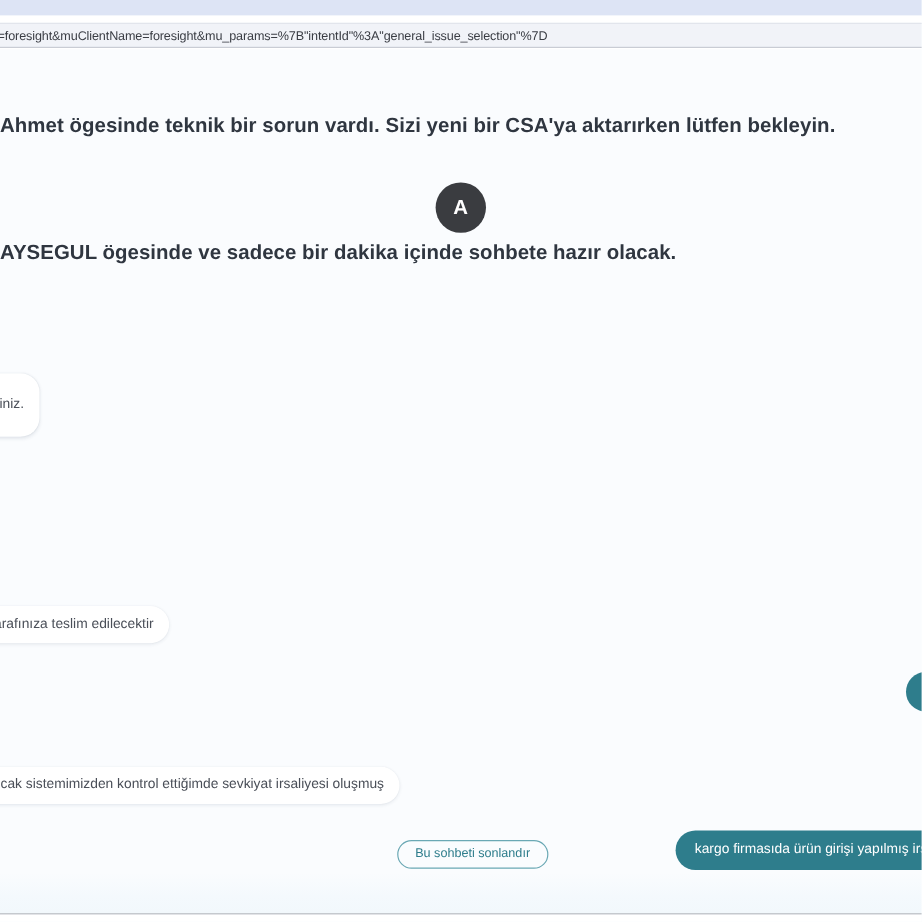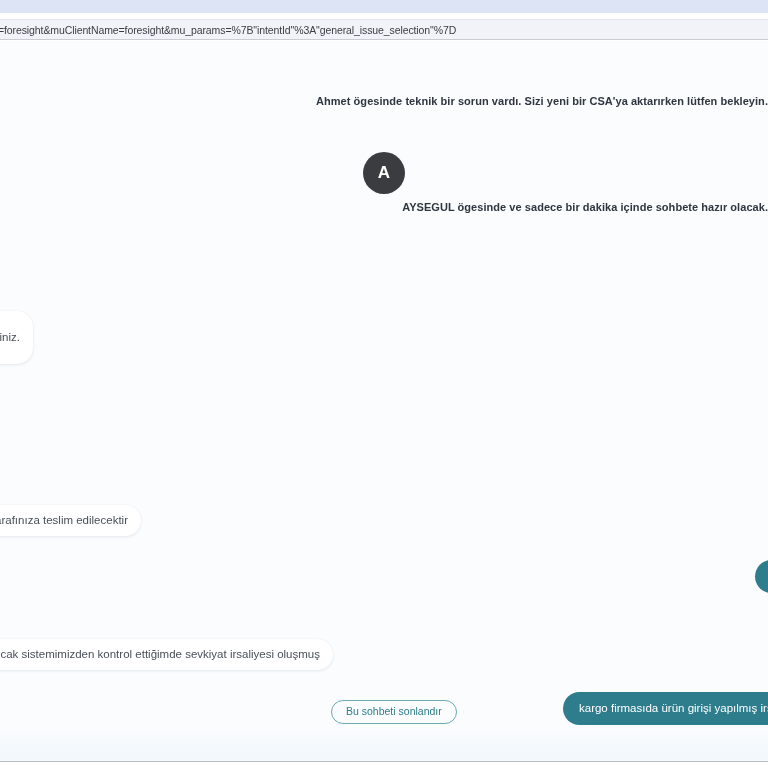--- a/index.html
+++ b/index.html
@@ -76,22 +76,22 @@
     top: 761px;
     width: 768px;
     height: 1px;
     background: #b9bcc3;
   }
 
   
   .system-notice {
     position: absolute;
     width: 100%;
-    text-align: right;
-    font-size: 11px;
+    text-align: left;
+    font-size: 17px;
     font-weight: bold;
     color: #2f3640;
     letter-spacing: 0.05px;
   }
   #notice-transfer { top: 54px; }
   #notice-joined   { top: 160px; }
 
   
   #agent-avatar {
     position: absolute;

